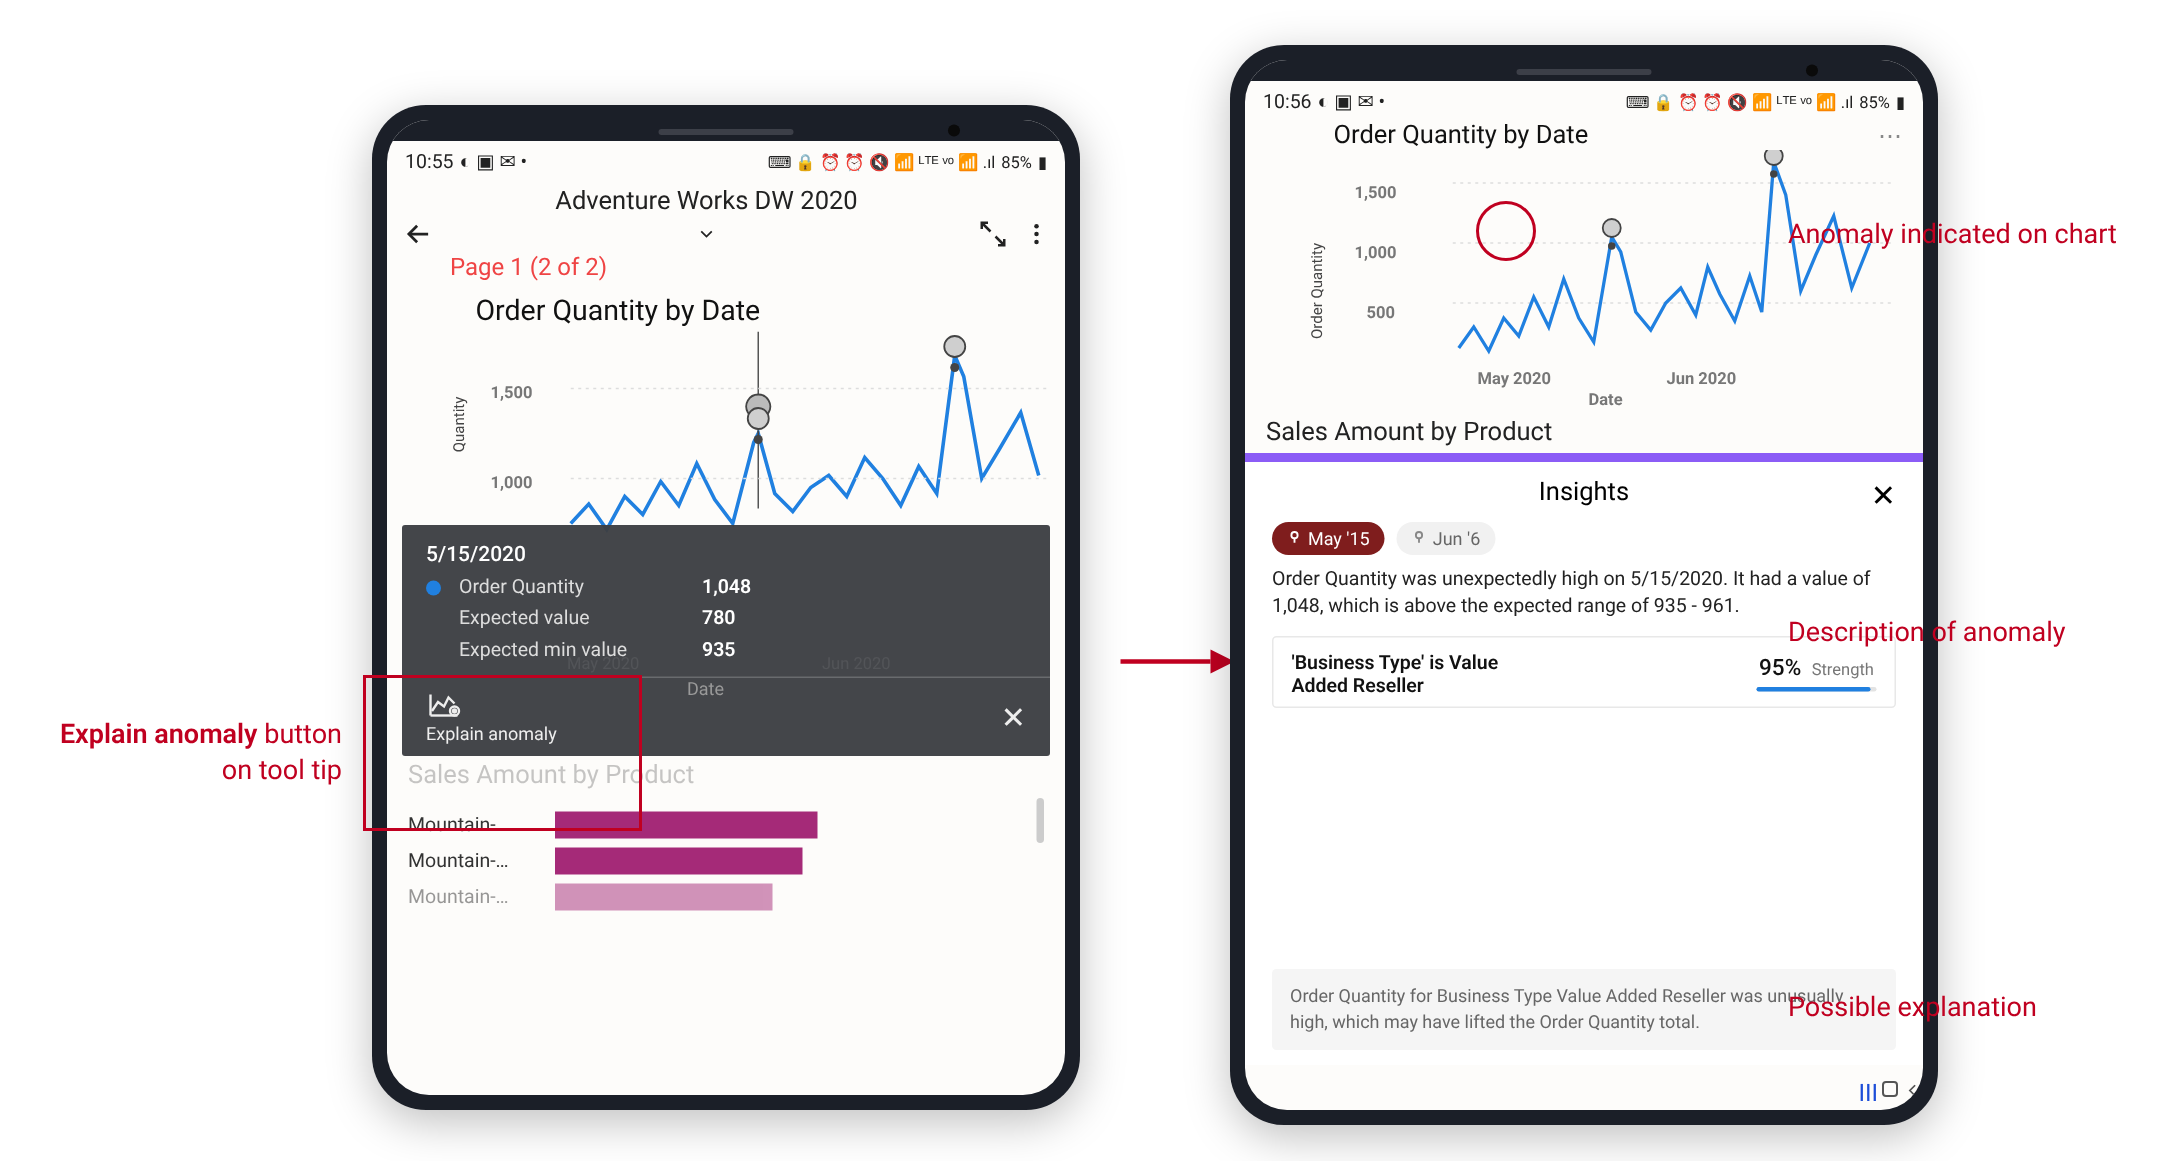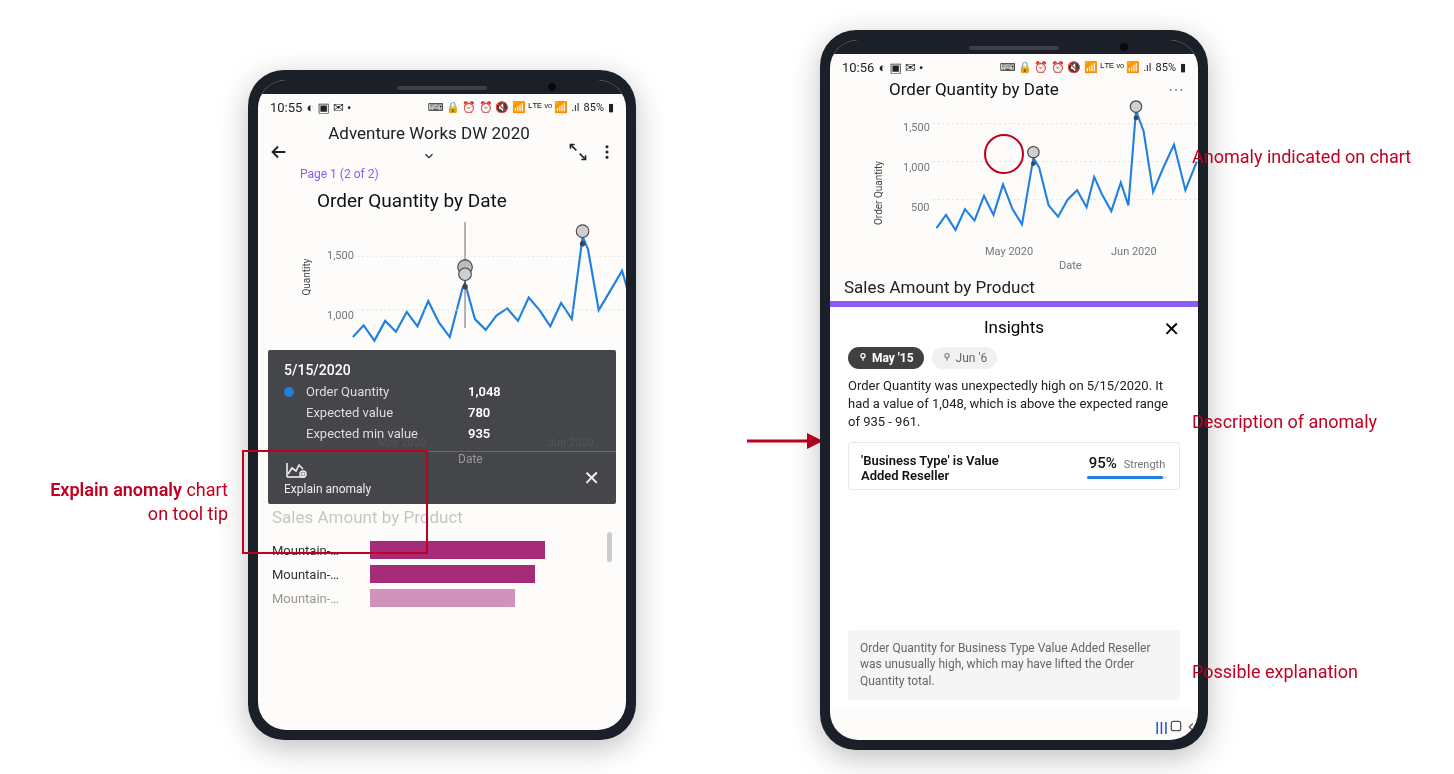--- a/index.html
+++ b/index.html
@@ -14,21 +14,21 @@
     position: absolute;
     color: #c00020;
     font-size: 18px;
     line-height: 1.35;
   }
   .annotation strong { font-weight: 600; }
 
   
   .phone {
     position: absolute;
-    width: 388px;
+    width: 472px;
     height: 670px;
     border-radius: 36px;
     background: #1b1f28;
     box-shadow: 0 8px 30px rgba(0,0,0,.25);
     overflow: hidden;
     padding: 10px;
   }
   .phone.left { left: 248px; top: 70px; }
   .phone.right { left: 820px; top: 30px; height: 720px; }
   .phone::before, .phone::after {
@@ -94,21 +94,21 @@
     align-items: center;
     padding: 6px 10px 6px 10px;
     gap: 10px;
   }
   .headerbar .back { font-size: 22px; }
   .headerbar .titles { flex: 1; }
   .headerbar .report-title {
     font-size: 17px; font-weight: 400; color: #222;
     display: flex; align-items: center; gap: 4px; flex-direction: column;
   }
-  .headerbar .subtitle { font-size: 12px; color: #8b5cf6; }
+  .headerbar .subtitle { font-size: 16px; color: #ef4444; }
   .headerbar .expand { font-size: 20px; }
   .headerbar .more { font-size: 22px; }
 
   .chart-block {
     padding: 2px 14px 4px;
     position: relative;
     margin-left: 45px;
   }
   .chart-title {
     font-size: 19px; font-weight: 400; color: #111;
@@ -146,21 +146,21 @@
     padding: 8px 16px;
   }
   .tooltip-panel .explain {
     display: flex; flex-direction: column; align-items: flex-start;
     color: #eee; font-size: 12px; gap: 2px;
   }
   .tooltip-panel .explain svg { width: 24px; height: 20px; }
   .tooltip-panel .close-x { font-size: 20px; color: #eee; }
 
   .ghost-axis-text {
-    position: absolute; font-size: 11px; color: #777;
+    position: absolute; font-size: 11px; color: #777; font-weight: bold;
   }
 
   .bar-chart {
     padding: 6px 14px;
   }
   .bar-row {
     display: flex; align-items: center; gap: 8px; font-size: 13px; color: #333;
     padding: 3px 0;
   }
   .bar-row .bar-lbl { width: 90px; overflow: hidden; white-space: nowrap; text-overflow: ellipsis; }
@@ -188,21 +188,21 @@
   .insights-head .title { font-size: 17px; }
   .insights-head .close-x {
     position: absolute; right: 0; top: 0; font-size: 20px;
   }
   .chips { display: flex; gap: 8px; margin-bottom: 8px; }
   .chip {
     display: inline-flex; align-items: center; gap: 4px;
     background: #f1f1f1; color: #666;
     padding: 4px 10px; border-radius: 14px; font-size: 12px;
   }
-  .chip.selected { background: #404040; color: #fff; font-weight: bold; }
+  .chip.selected { background: #7f1d1d; color: #fff; }
   .insight-desc { font-size: 13px; color: #222; line-height: 1.4; margin-bottom: 10px; }
   .insight-card {
     border: 1px solid #e8e8e8;
     border-radius: 3px;
     padding: 10px 12px 6px;
     display: flex; justify-content: space-between; align-items: flex-start;
   }
   .insight-card .card-title { font-size: 13px; font-weight: 600; color: #111; max-width: 170px; }
   .insight-card .card-right { text-align: center; }
   .insight-card .strength-val { font-size: 15px; font-weight: 500; color: #111; display: inline; }
@@ -383,21 +383,21 @@
       </div>
       <div class="scrollbar-hint" style="top:0;"></div>
     </div>
 
   </div>
 </div>
 
 <div class="red-box" style="left:242px; top:450px; width:186px; height:104px;"></div>
 
 <div class="annotation" style="left:12px; top:478px; text-align:right; width:216px;">
-  <strong>Explain anomaly</strong><span> chart</span><br>
+  <strong>Explain anomaly</strong><span> button</span><br>
   <span>on tool tip</span>
 </div>
 
 <svg class="arrow" width="78" height="22">
   <line x1="2" y1="11" x2="62" y2="11" stroke="#c00020" stroke-width="3"></line>
   <polygon points="62,3 78,11 62,19" fill="#c00020"></polygon>
 </svg>
 
 <div class="phone right">
   <div class="screen">

